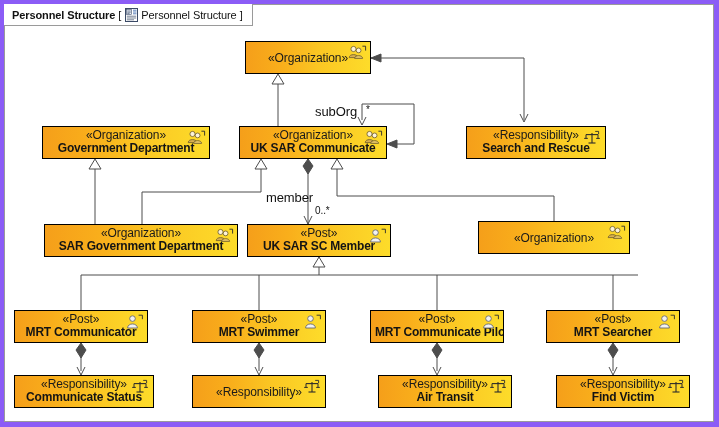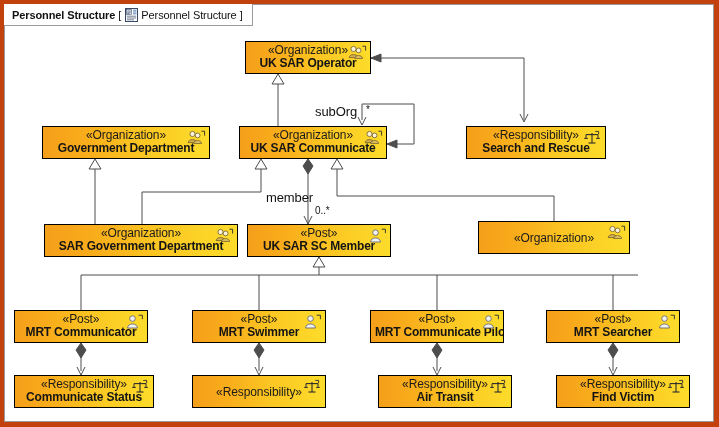--- a/index.html
+++ b/index.html
@@ -5,21 +5,21 @@
   html, body {
     margin: 0;
     padding: 0;
     background: #ffffff;
     font-family: "Liberation Sans", sans-serif;
   }
   #canvas {
     position: relative;
     width: 719px;
     height: 427px;
-    background: #c2410c;
+    background: #8b5cf6;
     overflow: hidden;
   }
   
   .frame {
     position: absolute;
     left: 4px;
     top: 4px;
     width: 710px;
     height: 418px;
     border: 1px solid #9a9a9a;
@@ -233,21 +233,20 @@
     <polyline class="ahead" points="609,367 613,375 617,367"></polyline>
   </svg>
 
   <div class="lbl" style="left:315px; top:104px;">subOrg</div>
   <div class="lbl mult" style="left:366px; top:104px;">*</div>
   <div class="lbl" style="left:266px; top:190px;">member</div>
   <div class="lbl mult" style="left:315px; top:205px;">0..*</div>
 
   <div class="node" style="left:245px; top:41px; width:126px; height:33px;">
     <span class="stereo">«Organization»</span>
-    <span class="nname">UK SAR Operator</span>
     <span class="badge">
       <svg viewBox="0 0 20 17" width="20" height="17">
         <circle cx="6.5" cy="4" r="2.6" fill="#fdf3d8" stroke="#6b5a2a" stroke-width="0.8"></circle>
         <path d="M2.2 12.6 C2.2 8.6 10.8 8.6 10.8 12.6 Z" fill="#d9b04e" stroke="#6b5a2a" stroke-width="0.8"></path>
         <circle cx="11.6" cy="5.4" r="2.4" fill="#fdf3d8" stroke="#6b5a2a" stroke-width="0.8"></circle>
         <path d="M7.6 13.4 C7.6 9.7 15.6 9.7 15.6 13.4 Z" fill="#e8c868" stroke="#6b5a2a" stroke-width="0.8"></path>
         <polyline points="15.4,1.2 18.6,1.2 18.6,5.6" fill="none" stroke="#2b2b2b" stroke-width="0.9"></polyline>
       </svg>
     </span>
   </div>

